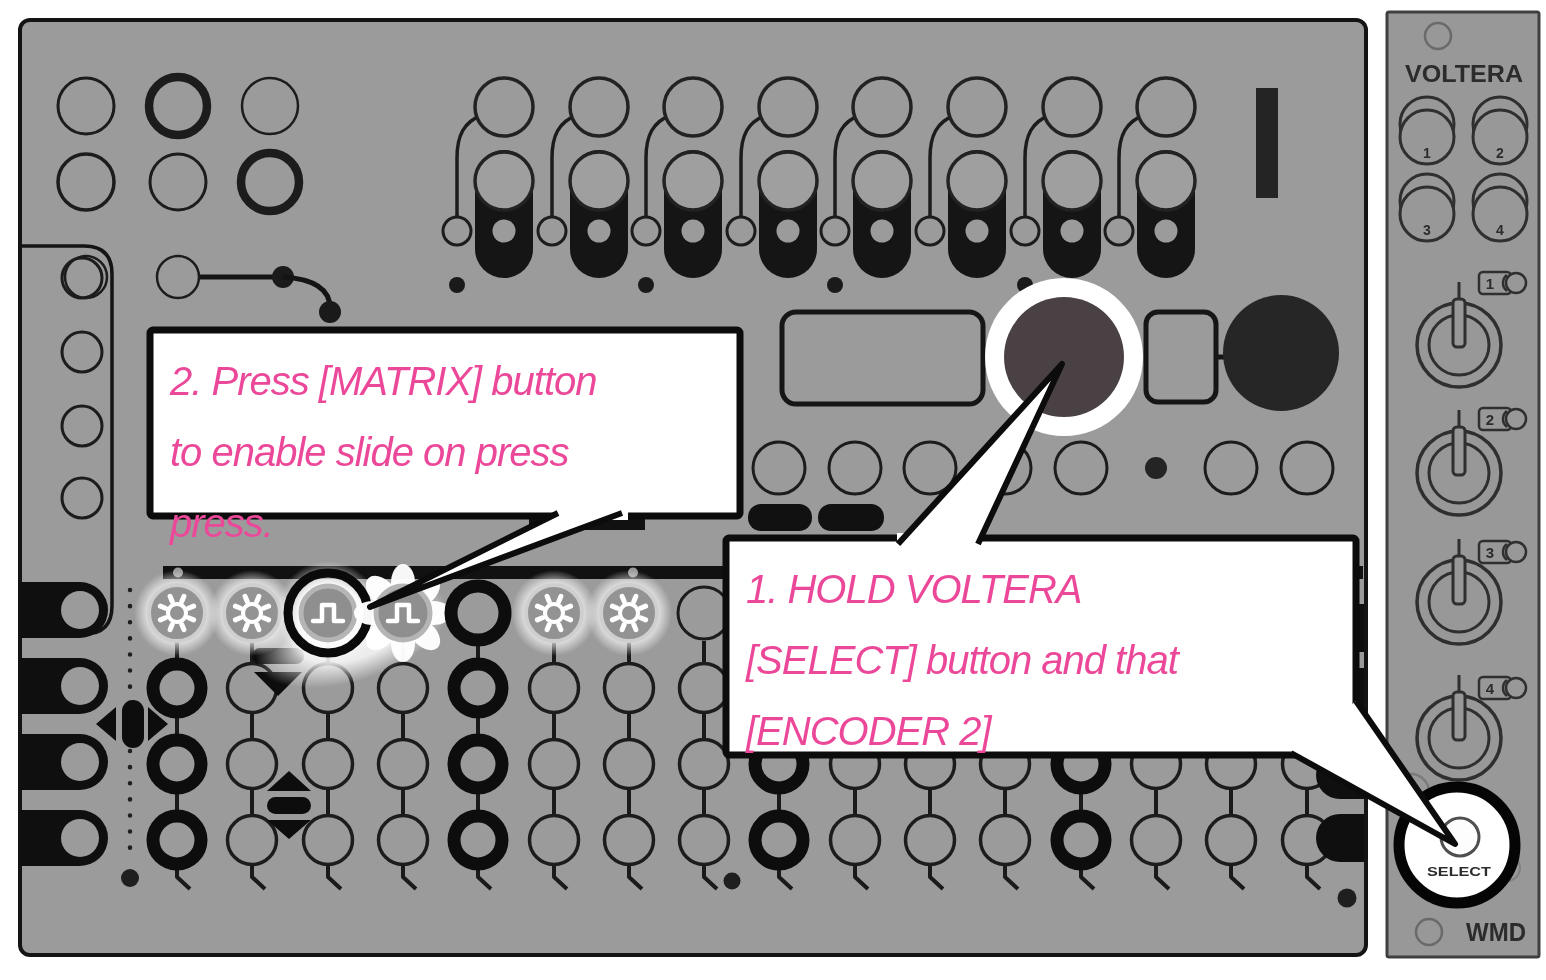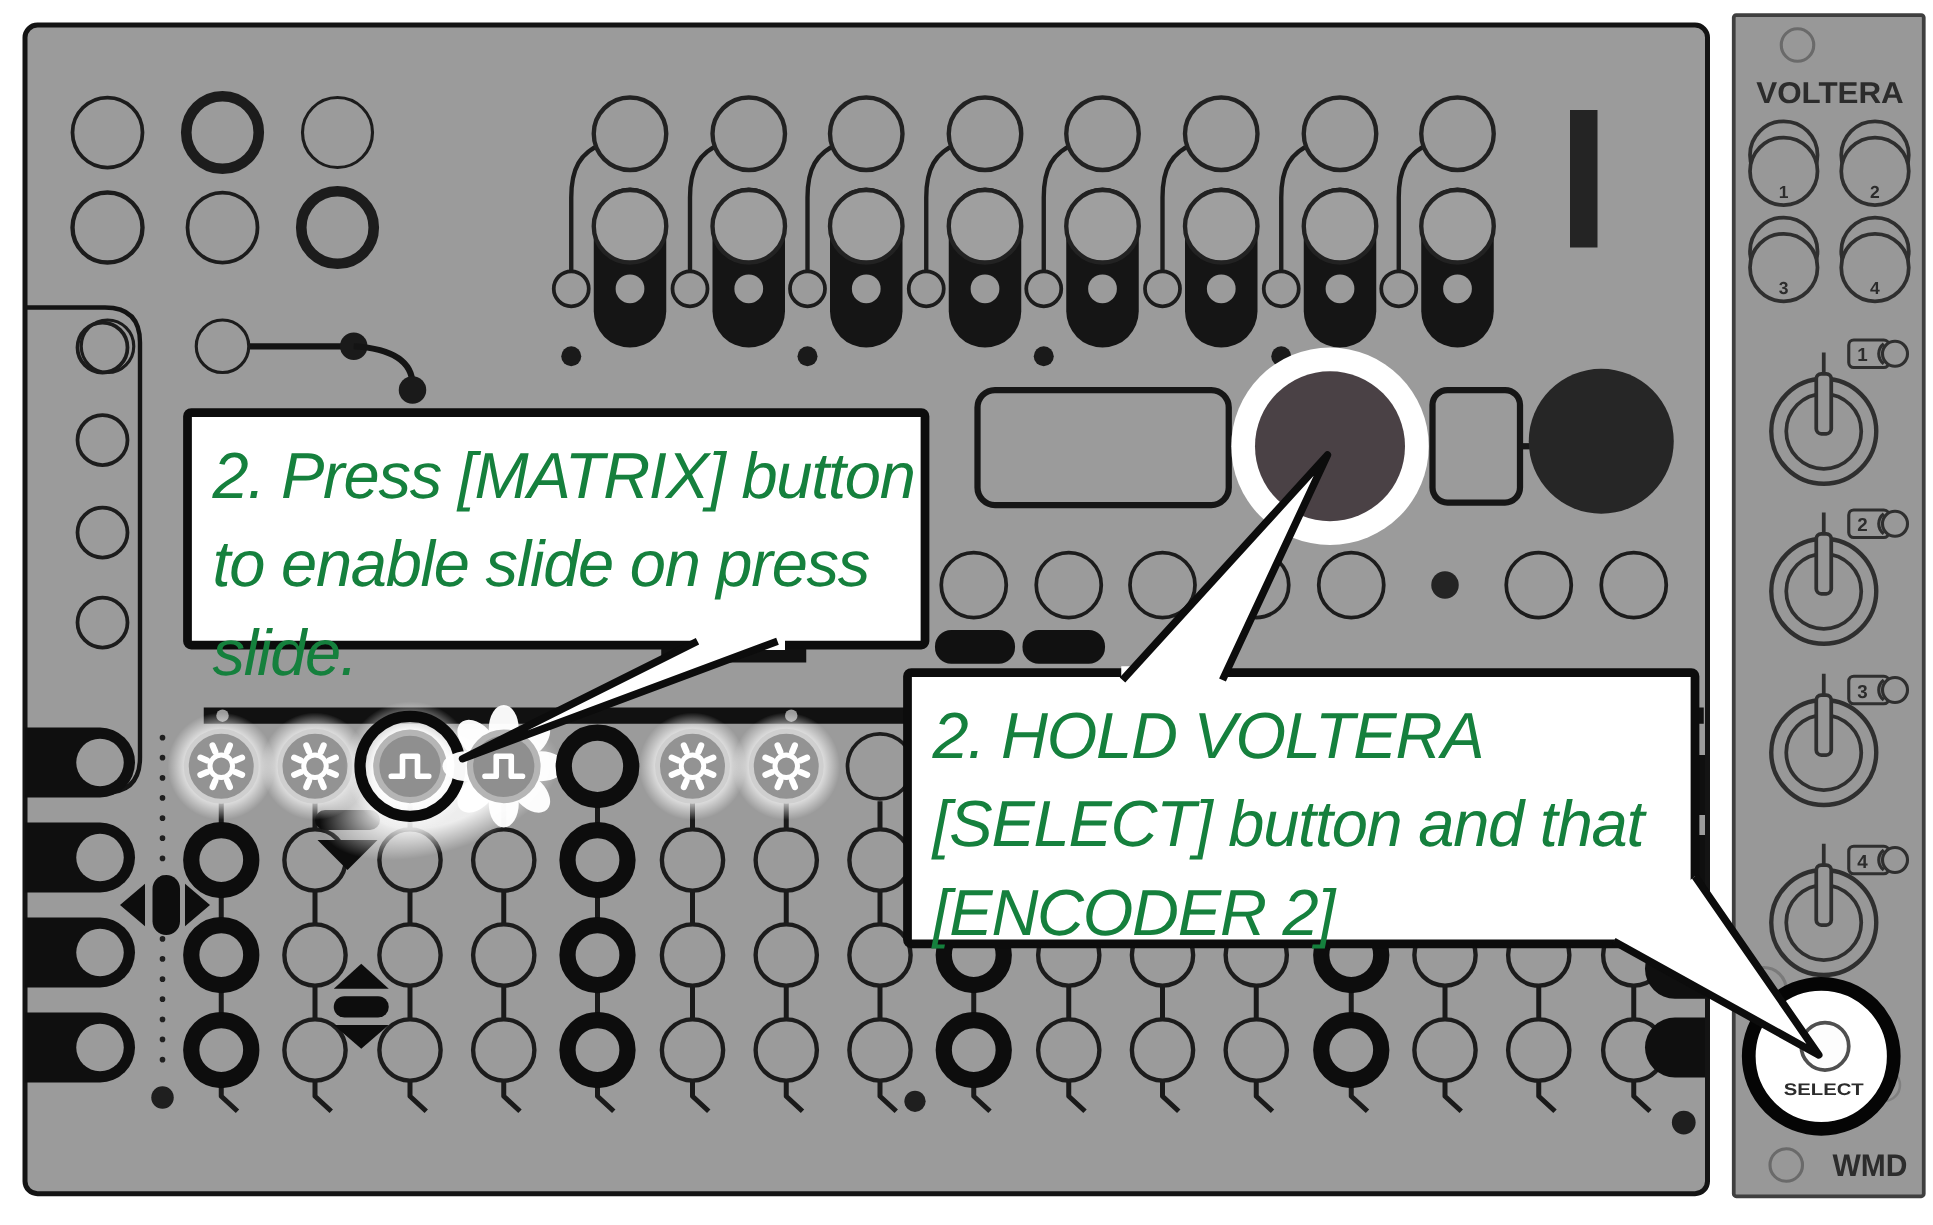--- a/index.html
+++ b/index.html
@@ -1,20 +1,20 @@
 <!DOCTYPE html>
 <html><head>
 <meta charset="utf-8">
 <style>
   html,body{margin:0;padding:0;background:#fff;}
   #stage{position:relative;width:1546px;height:980px;background:#fff;overflow:hidden;
          font-family:"Liberation Sans",sans-serif;}
   #stage svg{position:absolute;left:0;top:0;}
-  .callout-text{position:absolute;font-style:italic;font-size:52px;line-height:71px;
-                letter-spacing:-1px;color:#15803d;white-space:nowrap;z-index:5;}
+  .callout-text{position:absolute;font-style:italic;font-size:40px;line-height:71px;
+                letter-spacing:-1px;color:#ec4899;white-space:nowrap;z-index:5;}
   .v-label{font-family:"Liberation Sans",sans-serif;font-weight:bold;fill:#2c2c2c;}
 </style>
 </head>
 <body>
 
 <div id="stage">
 <svg width="1546" height="980" viewBox="0 0 1546 980">
   <defs>
     <radialGradient id="glow">
       <stop offset="0" stop-color="#fff"></stop>
@@ -452,20 +452,20 @@
     <rect x="726" y="538" width="630" height="217" rx="3" fill="#fff" stroke="#0c0c0c" stroke-width="7"></rect>
     <rect x="897" y="533" width="82" height="12" fill="#fff"></rect>
     <path d="M898,544 L1062,364 L978,544" fill="#fff" stroke="#0c0c0c" stroke-width="6" stroke-linejoin="round"></path>
     <path d="M1356,701 L1455,844 L1291,753" fill="#fff" stroke="#0c0c0c" stroke-width="6" stroke-linejoin="round"></path>
   </g>
 </svg>
 
 <div class="callout-text" style="left:170px;top:346px;">
   <div>2. Press [MATRIX] button</div>
   <div>to enable slide on press</div>
-  <div>slide.</div>
+  <div>press.</div>
 </div>
 <div class="callout-text" style="left:746px;top:554px;">
-  <div>2. HOLD VOLTERA</div>
+  <div>1. HOLD VOLTERA</div>
   <div>[SELECT] button and that</div>
   <div>[ENCODER 2]</div>
 </div>
 </div>
 
 </body></html>

